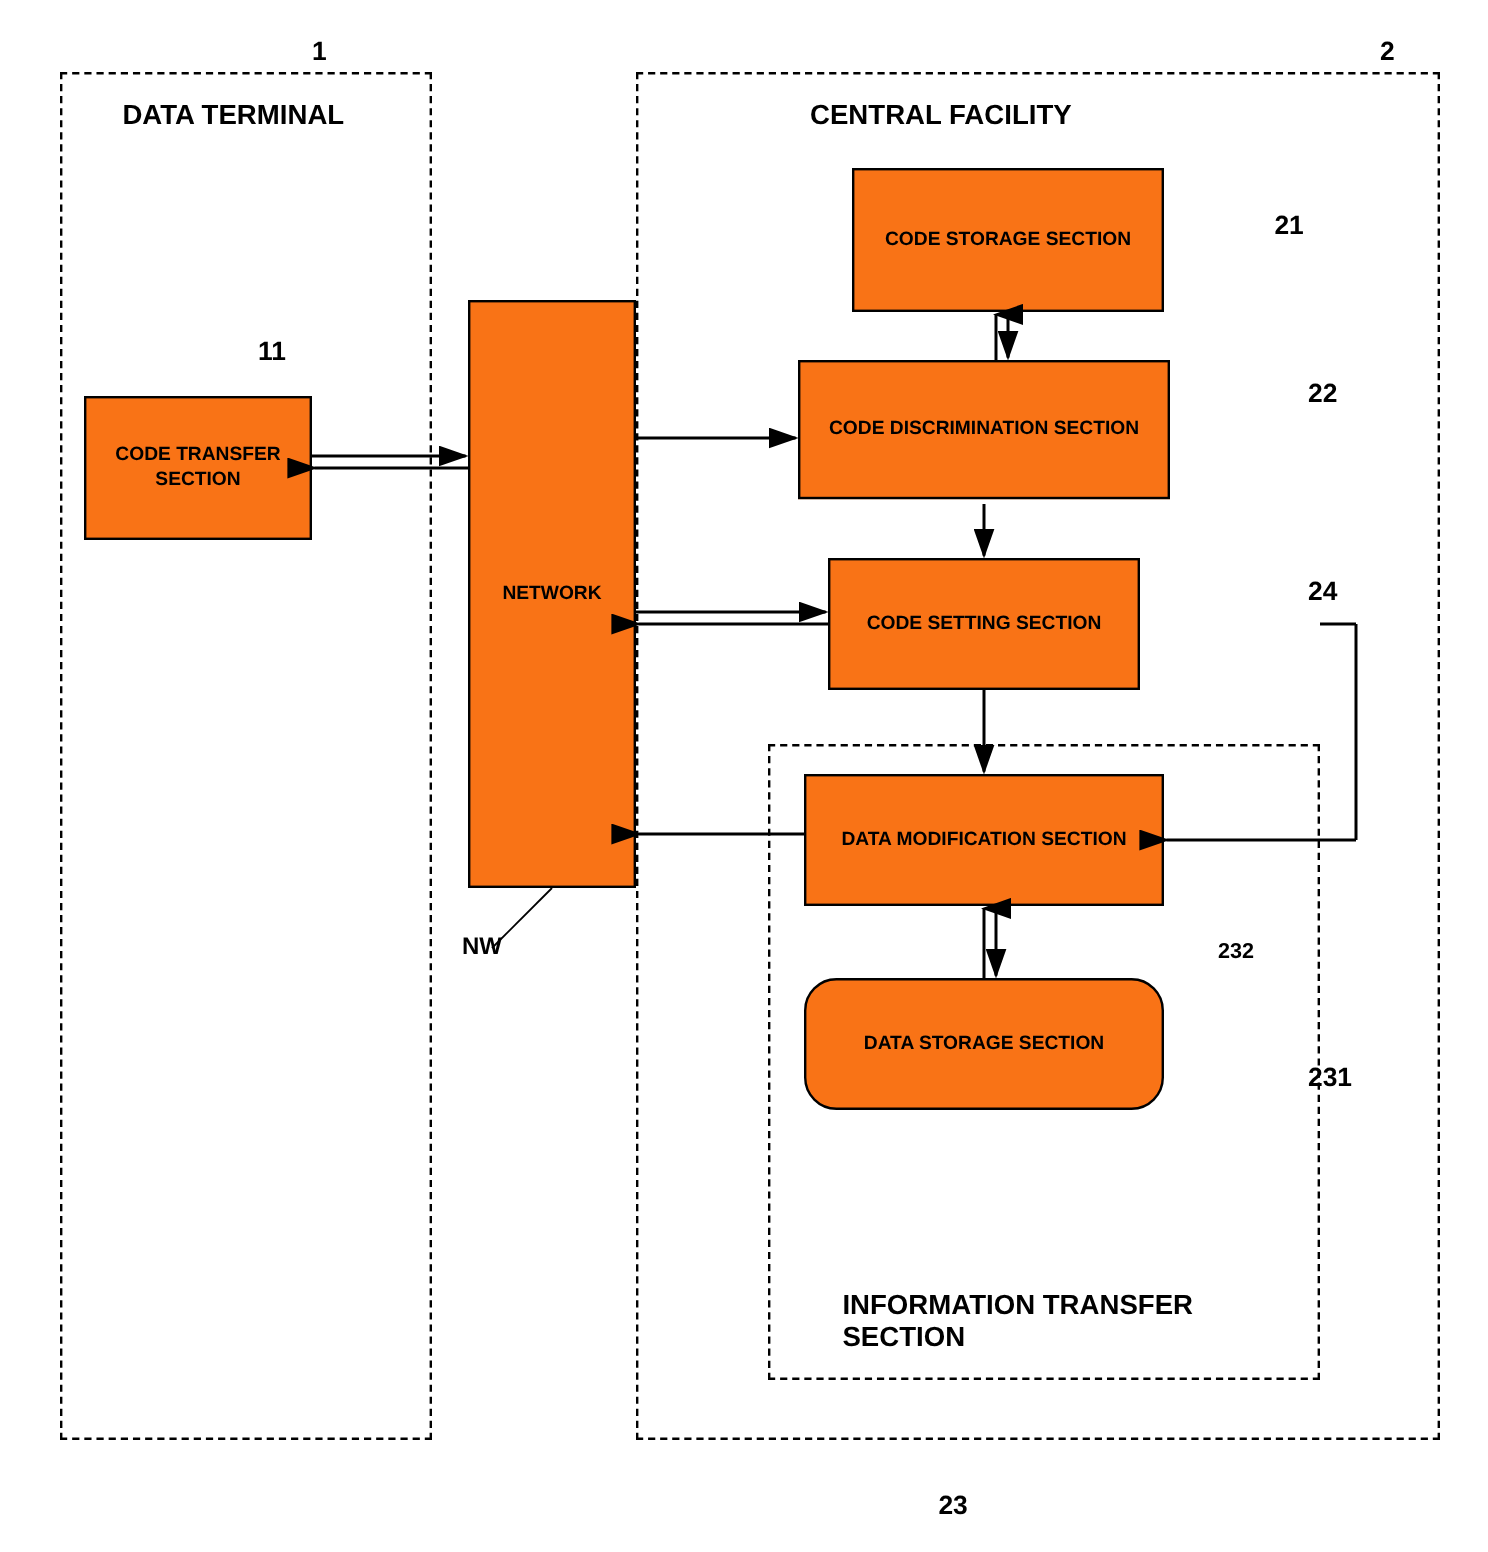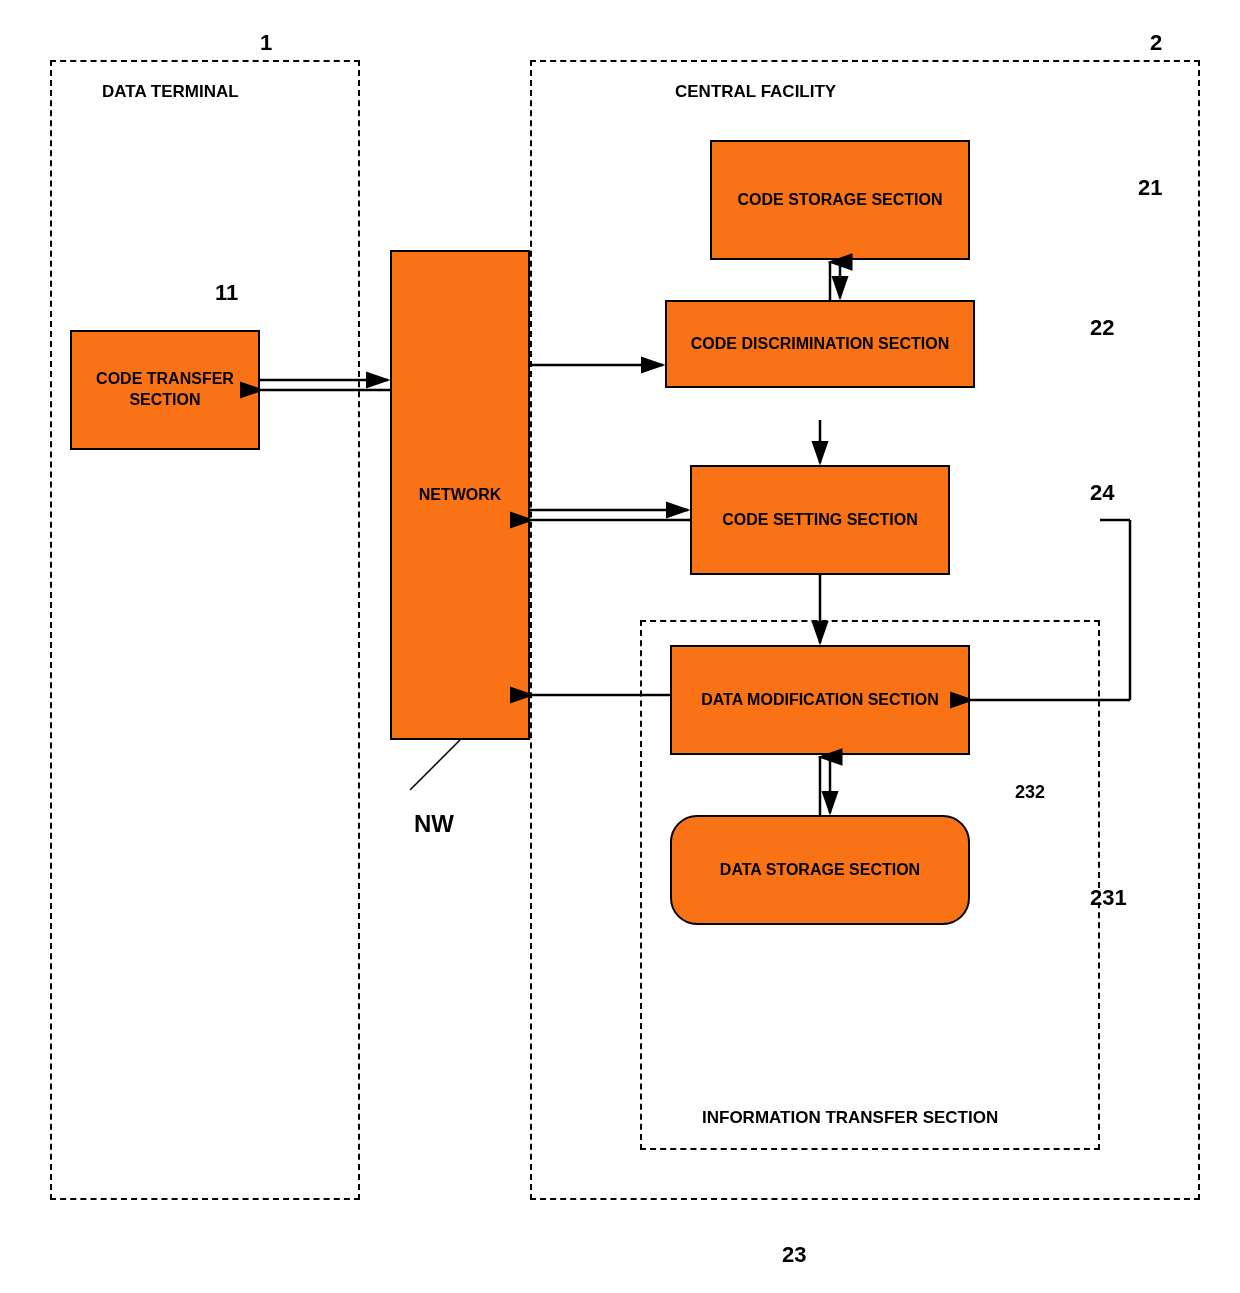--- a/index.html
+++ b/index.html
@@ -41,21 +41,21 @@
       text-align: center;
     }
     .box-label {
       font-size: 16px;
       font-weight: bold;
       line-height: 1.3;
       font-family: Arial, sans-serif;
     }
     .section-title {
       position: absolute;
-      font-size: 17px;
+      font-size: 23px;
       font-weight: bold;
       font-family: Arial, sans-serif;
     }
     
     .arrows-svg {
       position: absolute;
       top: 0;
       left: 0;
       width: 100%;
       height: 100%;
@@ -84,33 +84,33 @@
   <div class="solid-box" style="top: 300px; left: 40px; width: 190px; height: 120px;">
     <span class="box-label">CODE
 TRANSFER
 SECTION</span>
   </div>
 
   <div class="solid-box" style="top: 220px; left: 360px; width: 140px; height: 490px; text-align: center;">
     <span class="box-label">NETWORK</span>
   </div>
 
-  <div class="ref-num" style="top: 780px; left: 355px; font-size: 24px; margin-left: 29px;">NW</div>
+  <div class="ref-num" style="top: 748px; left: 355px; font-size: 20px;">NW</div>
 
-  <div class="ref-num" style="top: 145px; left: 1108px;">21</div>
+  <div class="ref-num" style="top: 145px; left: 1032px;">21</div>
 
   <div class="solid-box" style="top: 110px; left: 680px; width: 260px; height: 120px;">
     <span class="box-label">CODE
 STORAGE
 SECTION</span>
   </div>
 
   <div class="ref-num" style="top: 285px; left: 1060px;">22</div>
 
-  <div class="solid-box" style="top: 270px; left: 635px; width: 310px; height: 88px; justify-content: center;">
+  <div class="solid-box" style="top: 270px; left: 635px; width: 310px; height: 116px; justify-content: center;">
     <span class="box-label">CODE
 DISCRIMINATION
 SECTION</span>
   </div>
 
   <div class="ref-num" style="top: 450px; left: 1060px;">24</div>
 
   <div class="solid-box" style="top: 435px; left: 660px; width: 260px; height: 110px;">
     <span class="box-label">CODE
 SETTING

